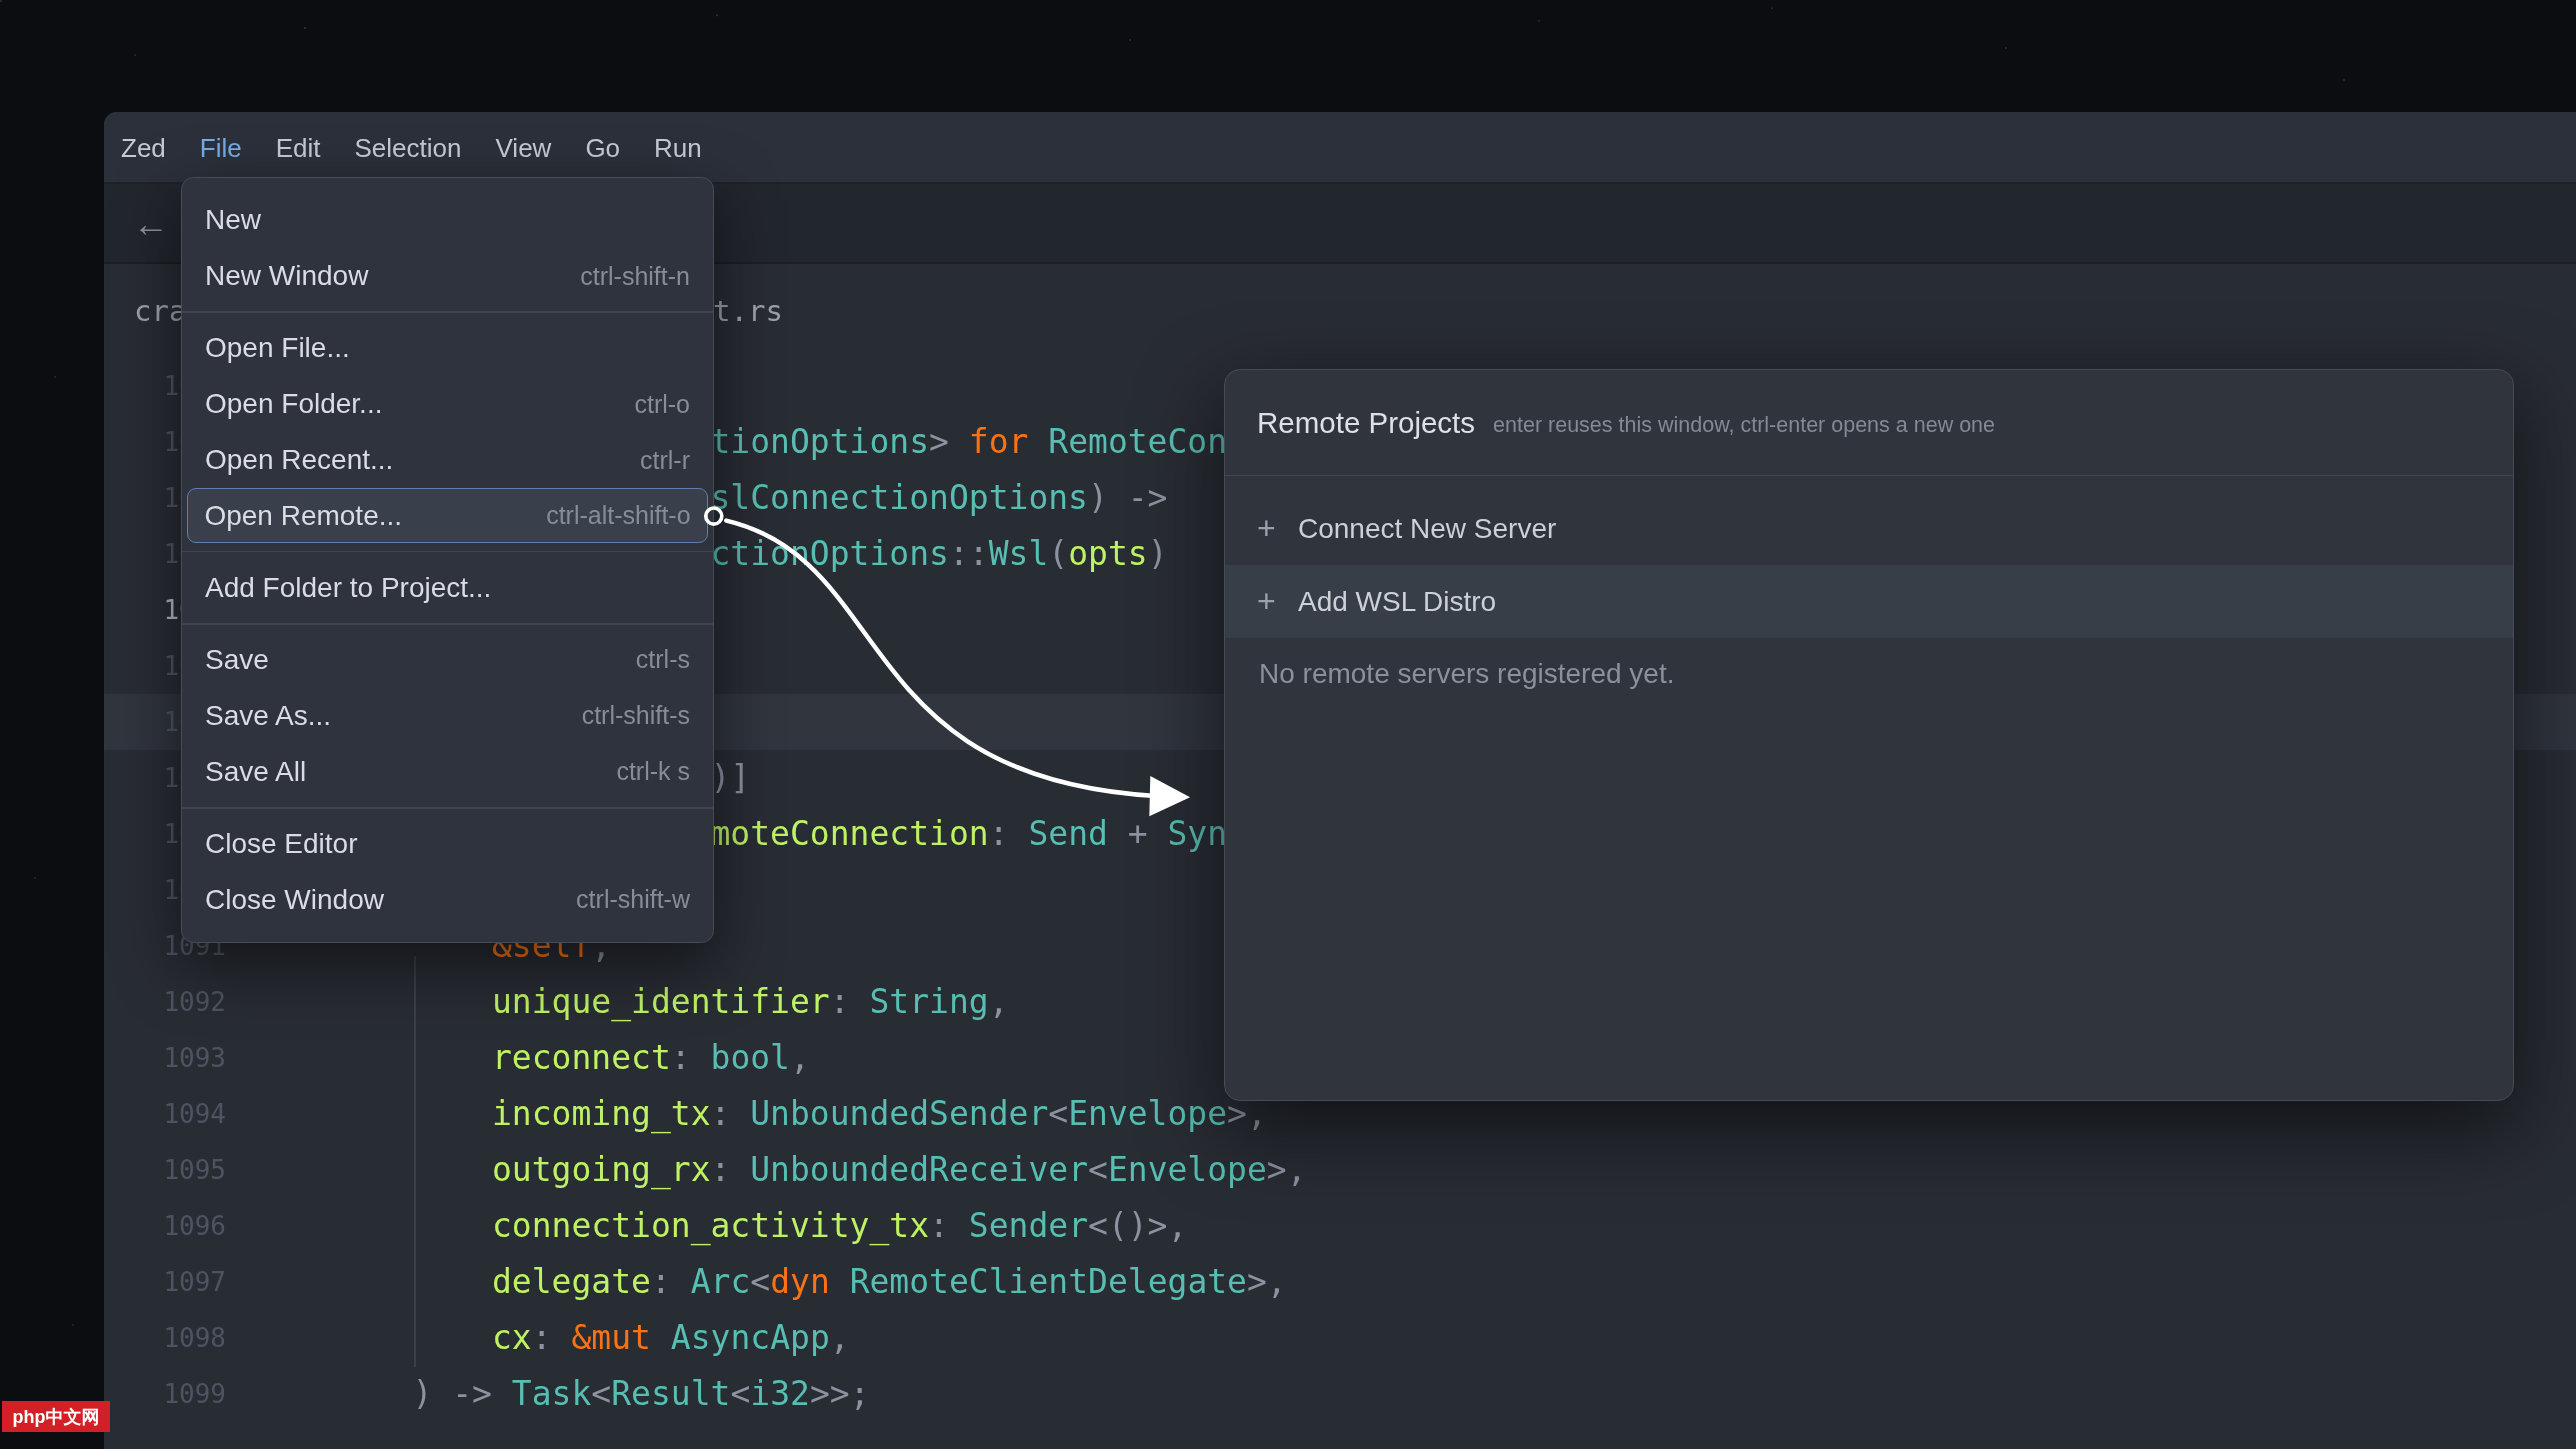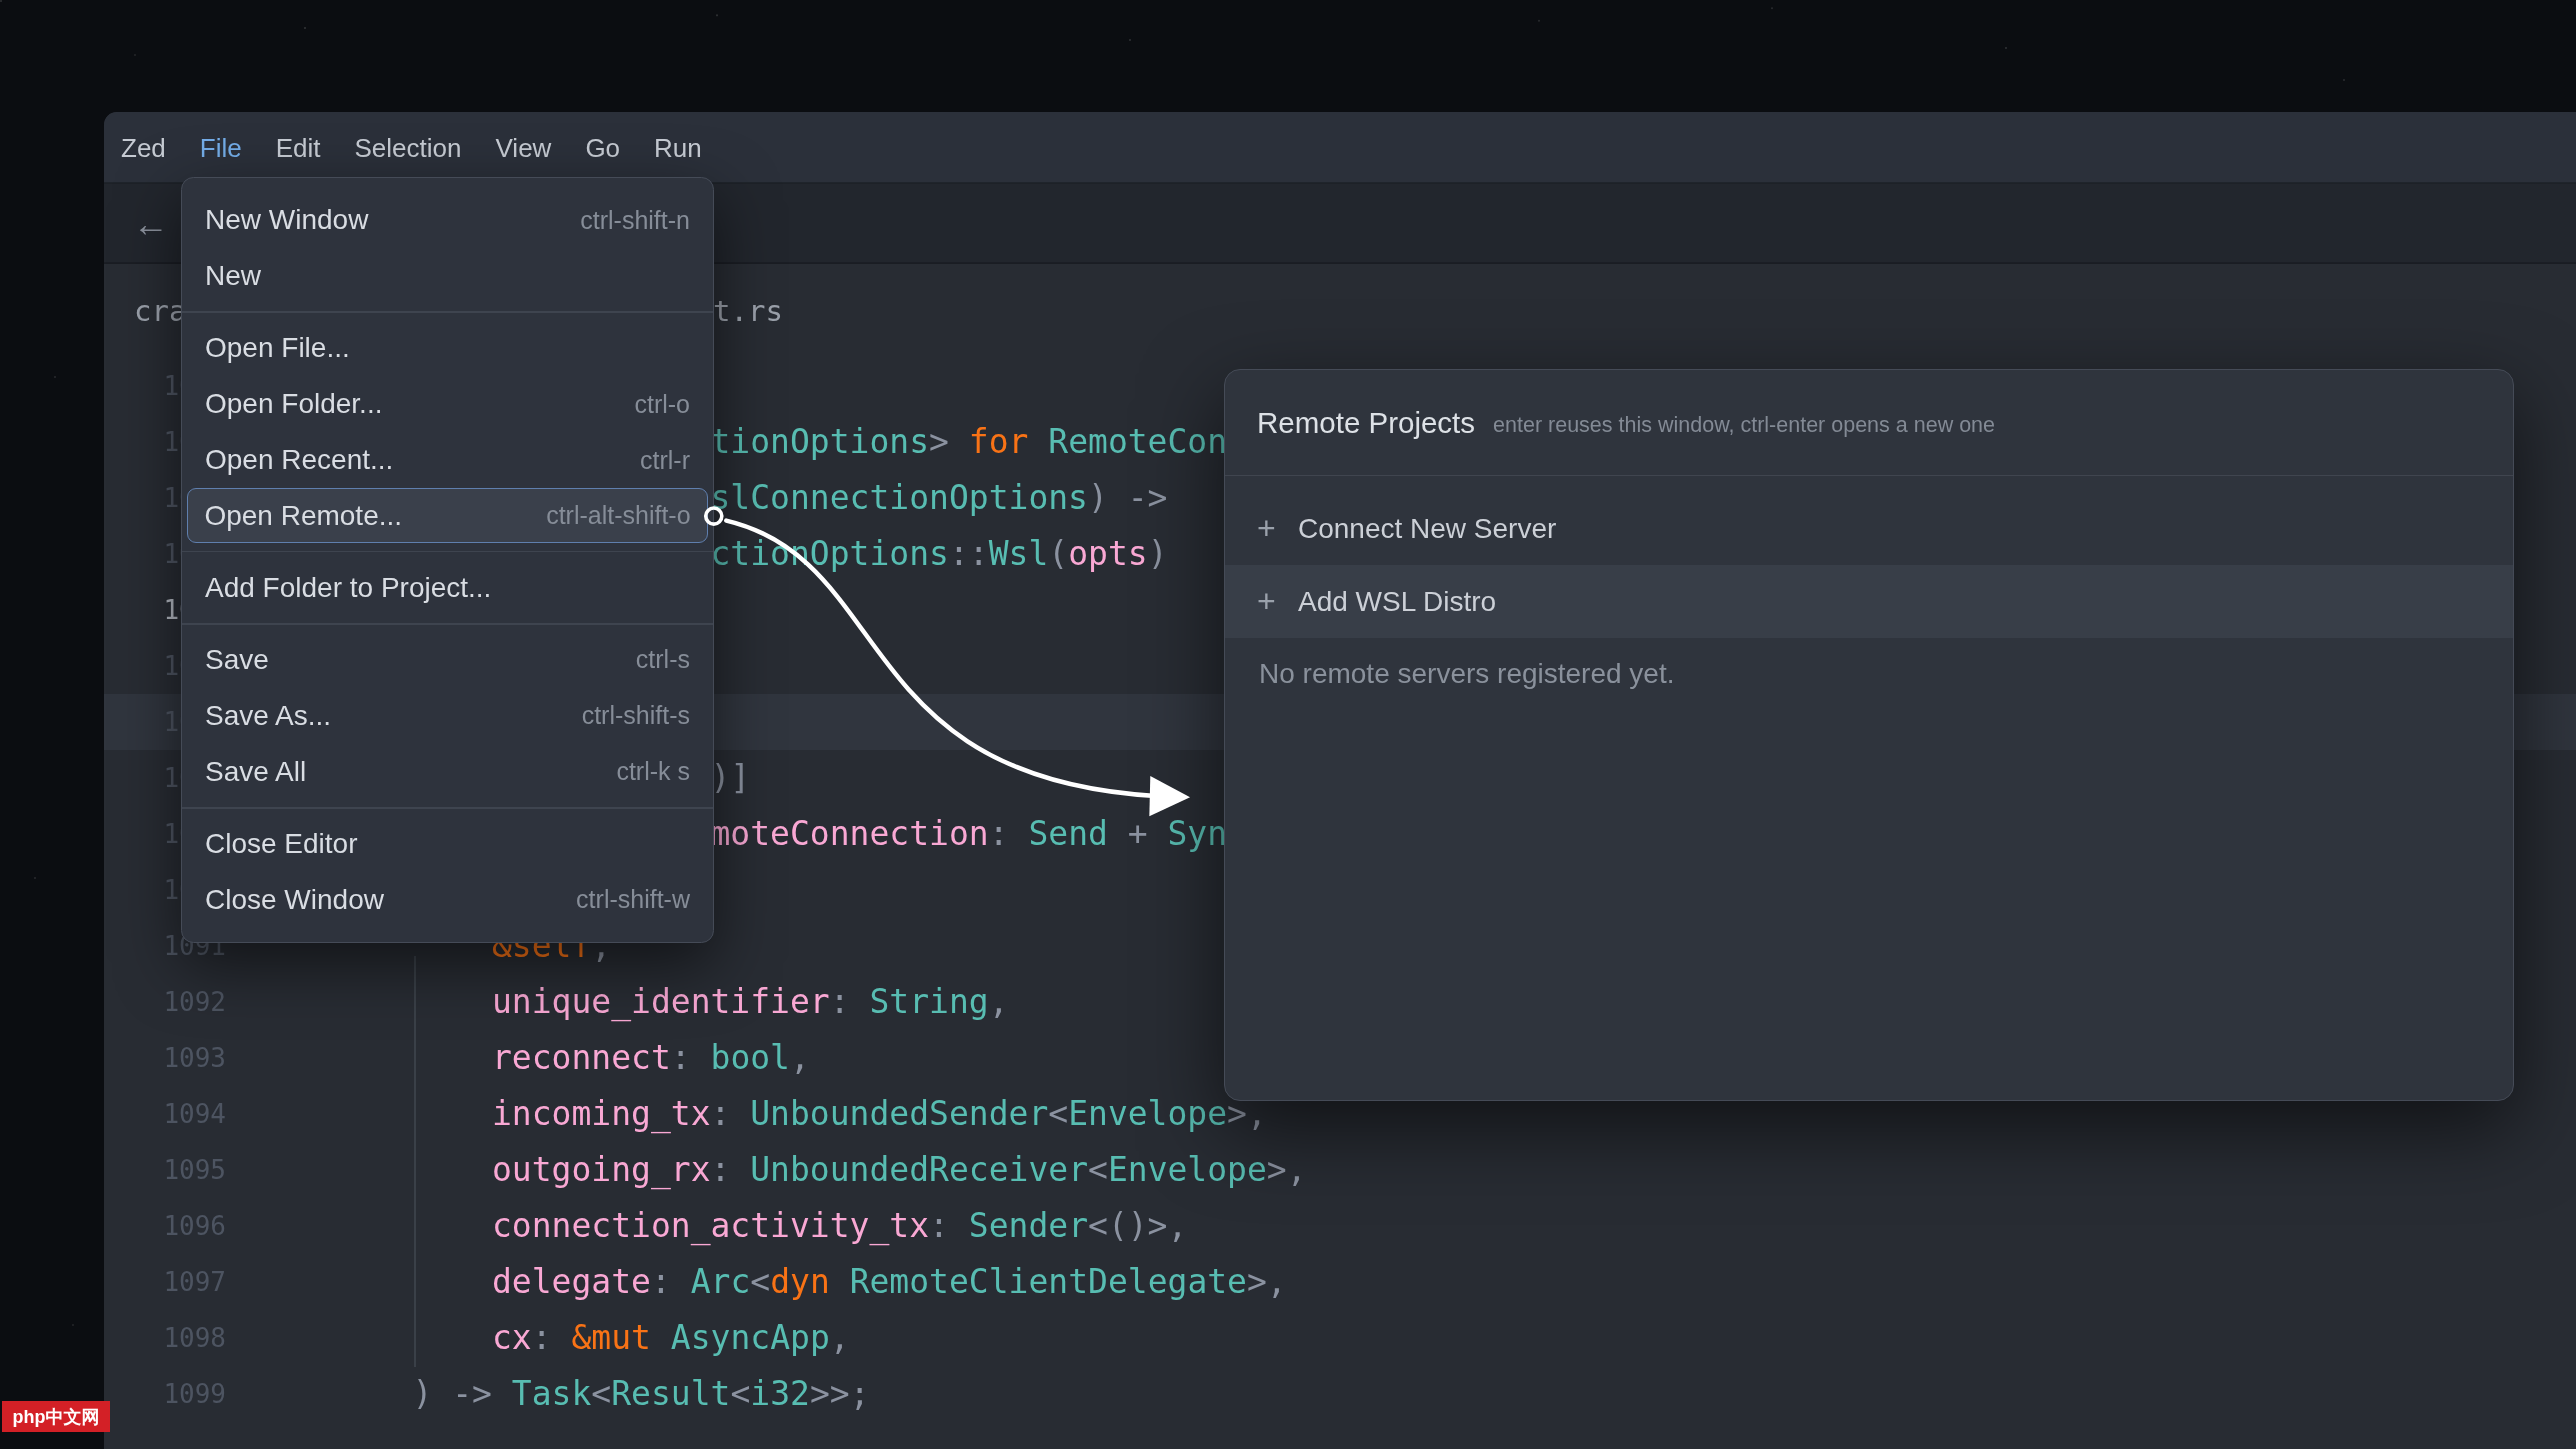--- a/index.html
+++ b/index.html
@@ -37,21 +37,21 @@
   .bc-right { left: 609px; }
 
   .editor { position: absolute; left: 0; top: 246px; right: 0; }
   .code-row { position: relative; height: 56px; display: flex; align-items: center; }
   .row-band { background: #30353e; }
   .gutter-num { width: 122px; flex: none; text-align: right;
     font-family: "DejaVu Sans Mono", monospace; font-size: 26px; color: #4d5461; }
   .num-active { color: #b2b7c0; }
   .code-text { margin-left: 107px; white-space: pre;
     font-family: "DejaVu Sans Mono", monospace; font-size: 33px; line-height: 56px; }
-  .tok-pl { color: #f9a8d4; }
+  .tok-pl { color: #bef264; }
   .tok-ty { color: #58bdb2; }
   .tok-kw { color: #f97316; }
   .tok-pu { color: #8b92a0; }
 
   .indent-guide { position: absolute; left: 310px; top: 844px; width: 1.8px; height: 411px; background: #3a4048; }
 
   
   .file-menu { position: absolute; left: 181px; top: 177px; width: 533px;
     background: #2e333d; border: 1.8px solid #454b57; border-radius: 12.5px; padding: 14.3px 0;
     box-shadow: 0 21.5px 63px rgba(0,0,0,.55); z-index: 40; }
@@ -186,26 +186,26 @@
         <div class="code-row">
           <div class="gutter-num">1099</div>
           <div class="code-text"><span class="tok-pl">    </span><span class="tok-pu">) -&gt; </span><span class="tok-ty">Task</span><span class="tok-pu">&lt;</span><span class="tok-ty">Result</span><span class="tok-pu">&lt;</span><span class="tok-ty">i32</span><span class="tok-pu">&gt;&gt;;</span></div>
         </div>
       </div>
     <div class="indent-guide"></div>
   </div>
 
   <div class="file-menu">
       <div class="menu-item">
+        <span class="menu-label">New</span>
+        <span class="menu-shortcut"></span>
+      </div>
+      <div class="menu-item">
         <span class="menu-label">New Window</span>
         <span class="menu-shortcut">ctrl-shift-n</span>
-      </div>
-      <div class="menu-item">
-        <span class="menu-label">New</span>
-        <span class="menu-shortcut"></span>
       </div>
       <div class="menu-sep"></div>
       <div class="menu-item">
         <span class="menu-label">Open File...</span>
         <span class="menu-shortcut"></span>
       </div>
       <div class="menu-item">
         <span class="menu-label">Open Folder...</span>
         <span class="menu-shortcut">ctrl-o</span>
       </div>

